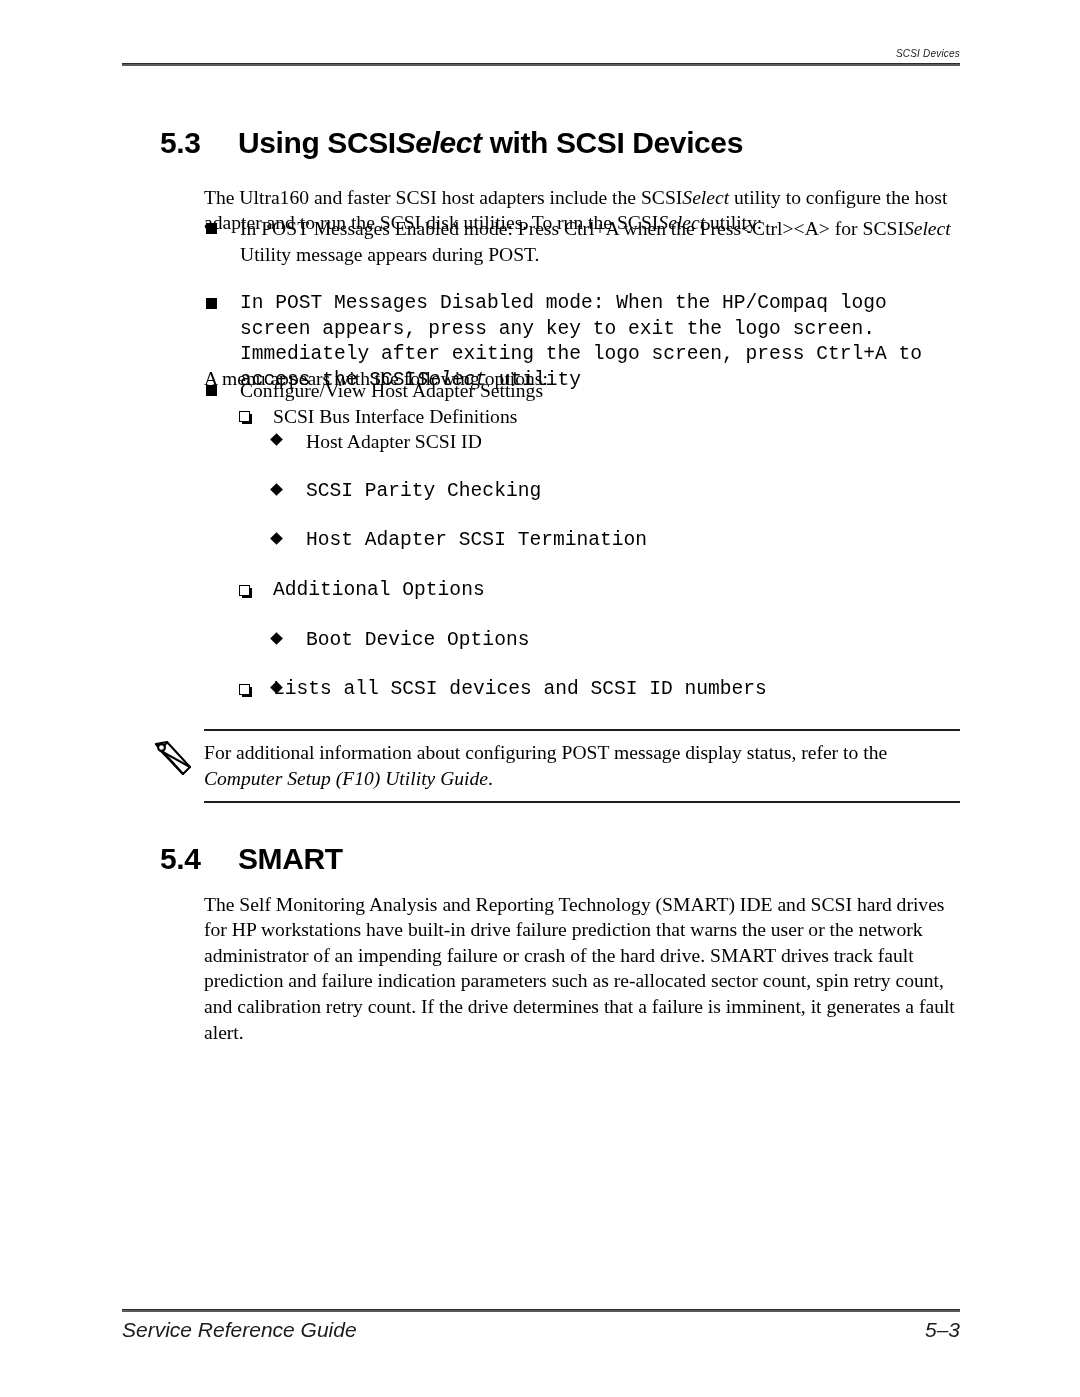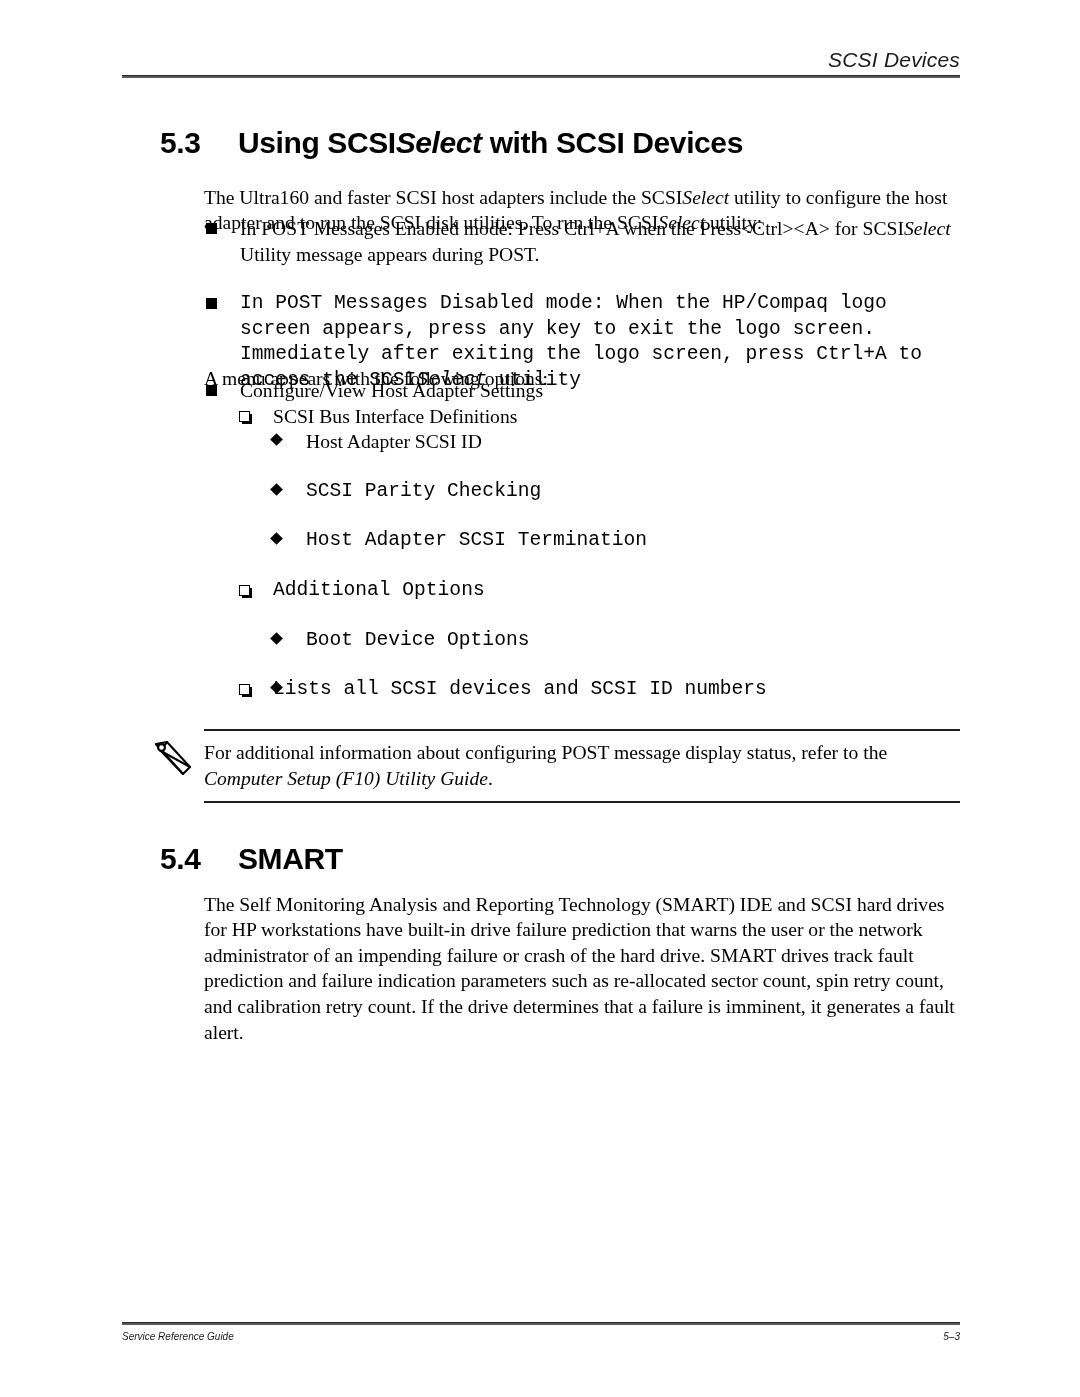--- a/index.html
+++ b/index.html
@@ -21,21 +21,21 @@
   .header {
     position: absolute;
     left: 122px;
     top: 48px;
     width: 838px;
   }
   .header-text {
     text-align: right;
     font-family: "Liberation Sans", "DejaVu Sans", sans-serif;
     font-style: italic;
-    font-size: 21px;
+    font-size: 10px;
     letter-spacing: 0.2px;
     color: #1a1a1a;
     line-height: 1.1;
   }
   .header-rule {
     margin-top: 4px;
     height: 3px;
     background: #5a5a5a;
     border-top: 1px solid #2b2b2b;
     box-sizing: border-box;
@@ -178,21 +178,21 @@
     border-top: 1px solid #2b2b2b;
     box-sizing: border-box;
     margin-bottom: 6px;
   }
   .footer-row {
     display: flex;
     justify-content: space-between;
     align-items: baseline;
     font-family: "Liberation Sans", "DejaVu Sans", sans-serif;
     font-style: italic;
-    font-size: 10px;
+    font-size: 21px;
     color: #1a1a1a;
   }
 </style>
 </head>
 <body>
 
 <div class="page">
 
   <div class="header">
     <div class="header-text">SCSI Devices</div>

